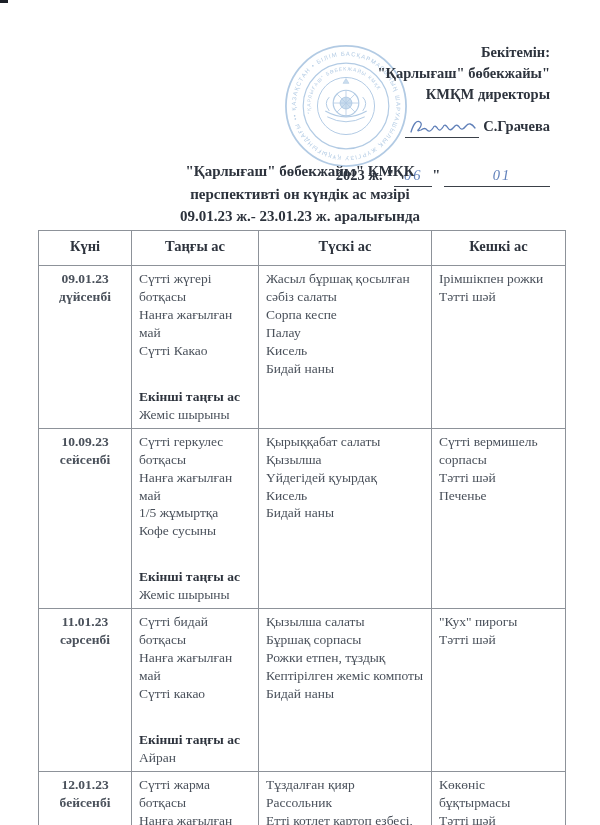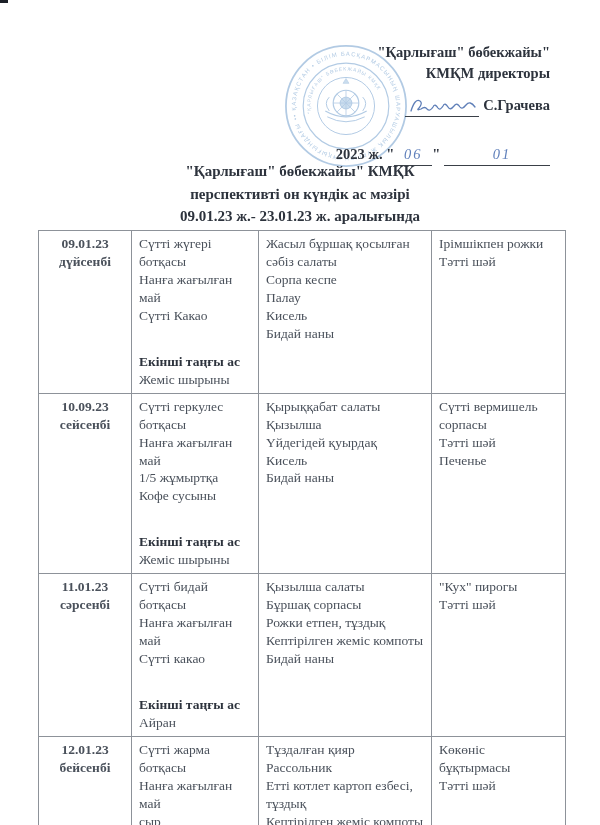--- a/index.html
+++ b/index.html
@@ -129,20 +129,21 @@
     <circle cx="65" cy="62" r="6" stroke-width="1" fill="#a9c8e4"></circle>
     <path d="M52,62 h26 M65,49 v26 M56,53 l18,18 M74,53 l-18,18" stroke-width="0.8"></path>
     <path d="M44,70 q21,12 42,0" stroke-width="1.2"></path>
     <path d="M46,76 q19,10 38,0" stroke-width="1"></path>
     <path d="M62,42 l3,-5 3,5 z" fill="#a9c8e4" stroke-width="0.6"></path>
     <path d="M48,56 q-6,6 0,14 M82,56 q6,6 0,14" stroke-width="1"></path>
   </g>
 </svg>
 
 <div class="approval">
+  <div>Бекітемін:</div>
   <div>"Қарлығаш" бөбекжайы"</div>
   <div>КМҚМ директоры</div>
   <div class="sig-row">
     <span class="sig-script">
       <svg width="72" height="18" viewBox="0 0 72 18" aria-hidden="true">
         <path d="M4 15 Q8 2 13 5 Q16 7 12 12 Q9 15 14 13 Q18 10 20 13 Q23 16 26 11 Q28 7 31 12 Q33 15 36 10 Q38 6 41 11 Q43 15 47 10 Q50 6 53 11 Q55 14 59 9 Q63 4 68 11" fill="none" stroke="#5f7fb8" stroke-width="1.3" stroke-linecap="round"></path>
       </svg>
     </span><span>С.Грачева</span>
   </div>
   <div class="date-row">
@@ -157,20 +158,26 @@
 </div>
 
 <table class="menu">
   <colgroup>
     <col style="width:93px">
       <col style="width:127px">
       <col style="width:173px">
       <col style="width:134px">
   </colgroup>
   <tbody>
+      <tr>
+    <th>Күні</th>
+    <th>Таңғы ас</th>
+    <th>Түскі ас</th>
+    <th>Кешкі ас</th>
+  </tr>
 
   <tr style="height:128px">
     <td class="day-cell">
       <div>09.01.23</div>
       <div>дүйсенбі</div>
     </td>
     <td>
       <div class="menu-lines">Сүтті жүгері ботқасы
 Нанға жағылған май
 Сүтті Какао</div>

